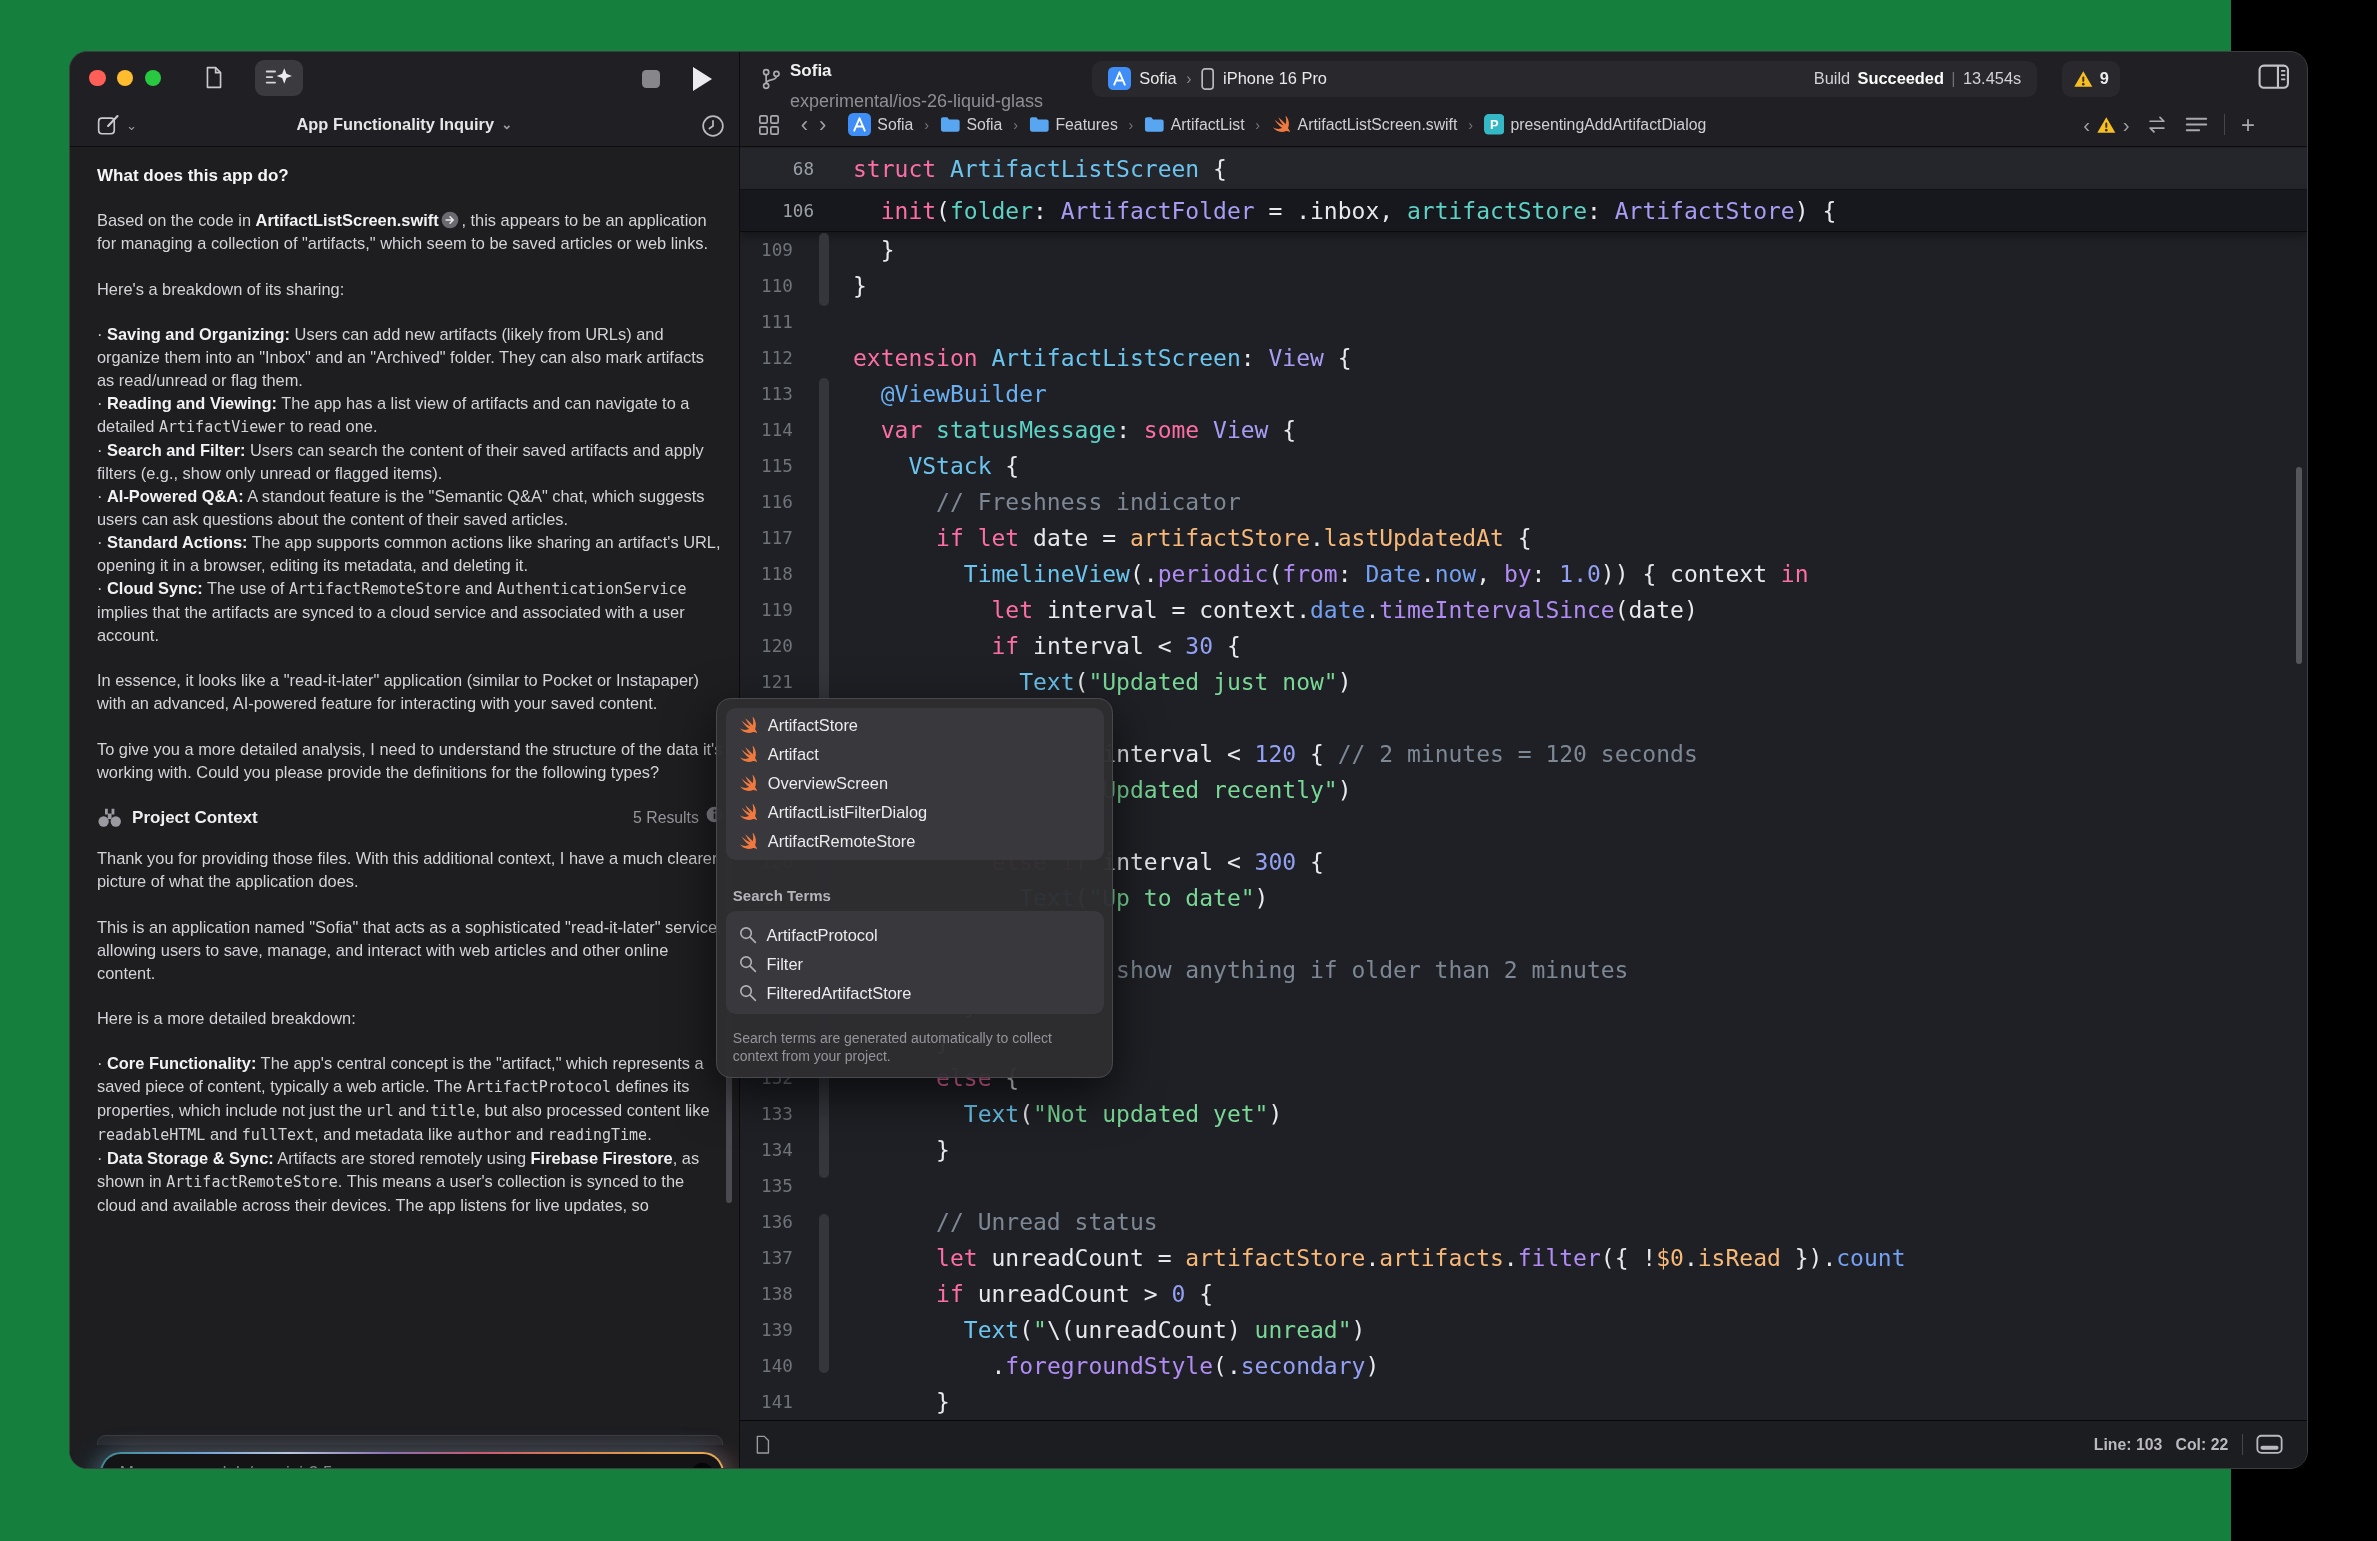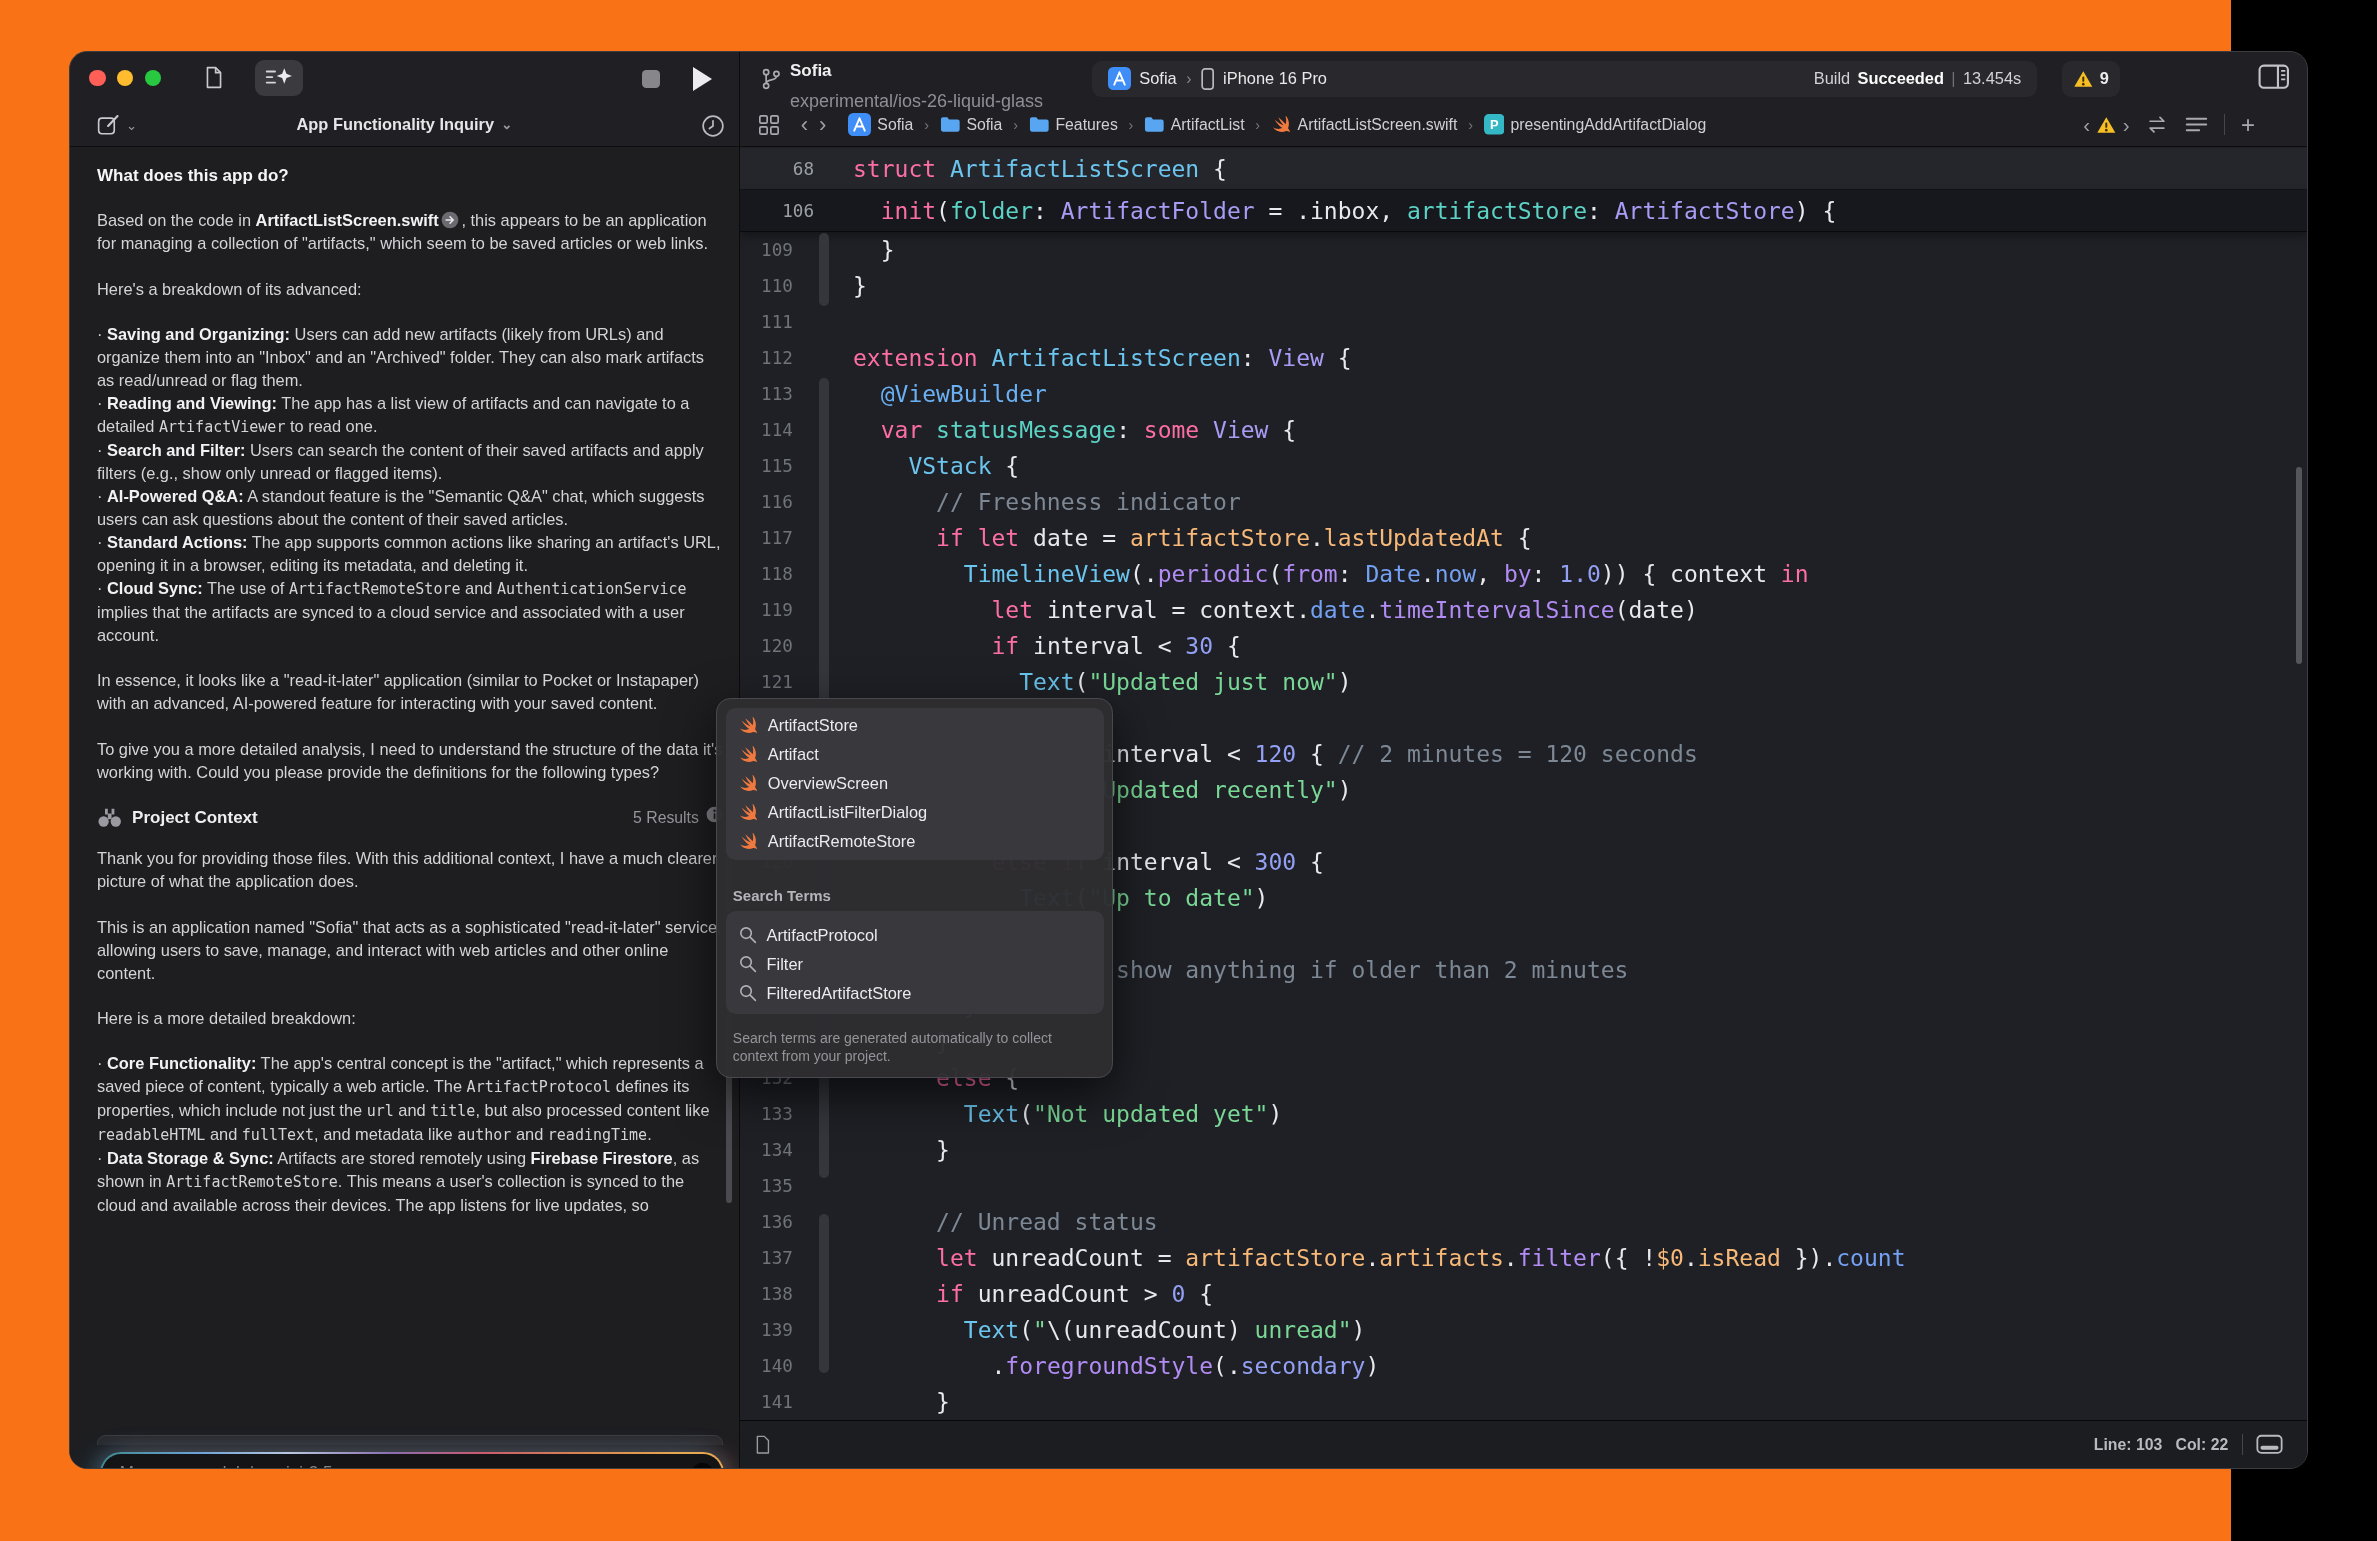--- a/index.html
+++ b/index.html
@@ -1,18 +1,18 @@
 <!DOCTYPE html>
 <html style="font-size:9.7px"><head>
 <meta charset="utf-8">
 <style>
   * { margin:0; padding:0; box-sizing:border-box; }
   html,body { background:#000; }
   body { width:2377px; height:1541px; overflow:hidden; font-family:"Liberation Sans", sans-serif; }
-  .page { position:relative; width:2231px; height:1541px; background:#f97316; }
+  .page { position:relative; width:2231px; height:1541px; background:#15803d; }
 
   .window { position:absolute; left:69px; top:51px; width:2239px; height:1418px;
             background:#202024; border-radius:18px; border:0.6px solid #3c3c41; overflow:hidden; }
 
   
   .titlebar { position:absolute; left:0; top:0; width:100%; height:51px; }
   .tl { position:absolute; top:18px; width:16.4px; height:16.4px; border-radius:50%; }
   .tl.red{ left:19.4px; background:#ff5f57; } .tl.yellow{ left:47px; background:#febc2e; } .tl.green{ left:75px; background:#28c840; }
   .tb-icon { position:absolute; color:#c9c9cf; }
   .sparkle-btn { position:absolute; left:185px; top:7.9px; width:48px; height:36px; background:#3a3a3f; border-radius:9px;
@@ -333,21 +333,21 @@
 
     <div class="asst">
       <div class="chat" id="chat">
           <div class="user"><span>What does this app do?</span></div>
           <div class="para"><span>Based on the code in </span><span class="b ">ArtifactListScreen.swift</span><span class="icon goto-badge">
               <svg width="18" height="18" viewBox="0 0 28 28">
                 <circle cx="14" cy="14" r="13" fill="#6a6a70"></circle>
                 <path d="M8 14h10M14 9l5 5-5 5" stroke="#e8e8ec" stroke-width="2.4" fill="none" stroke-linecap="round" stroke-linejoin="round"></path>
               </svg>
             </span><span>, this appears to be an application for managing a collection of "artifacts," which seem to be saved articles or web links.</span></div>
-          <div class="para"><span>Here's a breakdown of its advanced:</span></div>
+          <div class="para"><span>Here's a breakdown of its sharing:</span></div>
           <div class="bullets">
             <div class="bullet"><span>· </span><span class="b ">Saving and Organizing:</span><span> Users can add new artifacts (likely from URLs) and organize them into an "Inbox" and an "Archived" folder. They can also mark artifacts as read/unread or flag them.</span></div>
             <div class="bullet"><span>· </span><span class="b ">Reading and Viewing:</span><span> The app has a list view of artifacts and can navigate to a detailed </span><span class="mono">ArtifactViewer</span><span> to read one.</span></div>
             <div class="bullet"><span>· </span><span class="b ">Search and Filter:</span><span> Users can search the content of their saved artifacts and apply filters (e.g., show only unread or flagged items).</span></div>
             <div class="bullet"><span>· </span><span class="b ">AI-Powered Q&amp;A:</span><span> A standout feature is the "Semantic Q&amp;A" chat, which suggests users can ask questions about the content of their saved articles.</span></div>
             <div class="bullet"><span>· </span><span class="b ">Standard Actions:</span><span> The app supports common actions like sharing an artifact's URL, opening it in a browser, editing its metadata, and deleting it.</span></div>
             <div class="bullet"><span>· </span><span class="b ">Cloud Sync:</span><span> The use of </span><span class="mono">ArtifactRemoteStore</span><span> and </span><span class="mono">AuthenticationService</span><span> implies that the artifacts are synced to a cloud service and associated with a user account.</span></div>
           </div>
           <div class="para"><span>In essence, it looks like a "read-it-later" application (similar to Pocket or Instapaper) with an advanced, AI-powered feature for interacting with your saved content.</span></div>
           <div class="para"><span>To give you a more detailed analysis, I need to understand the structure of the data it's working with. Could you please provide the definitions for the following types?</span></div>

